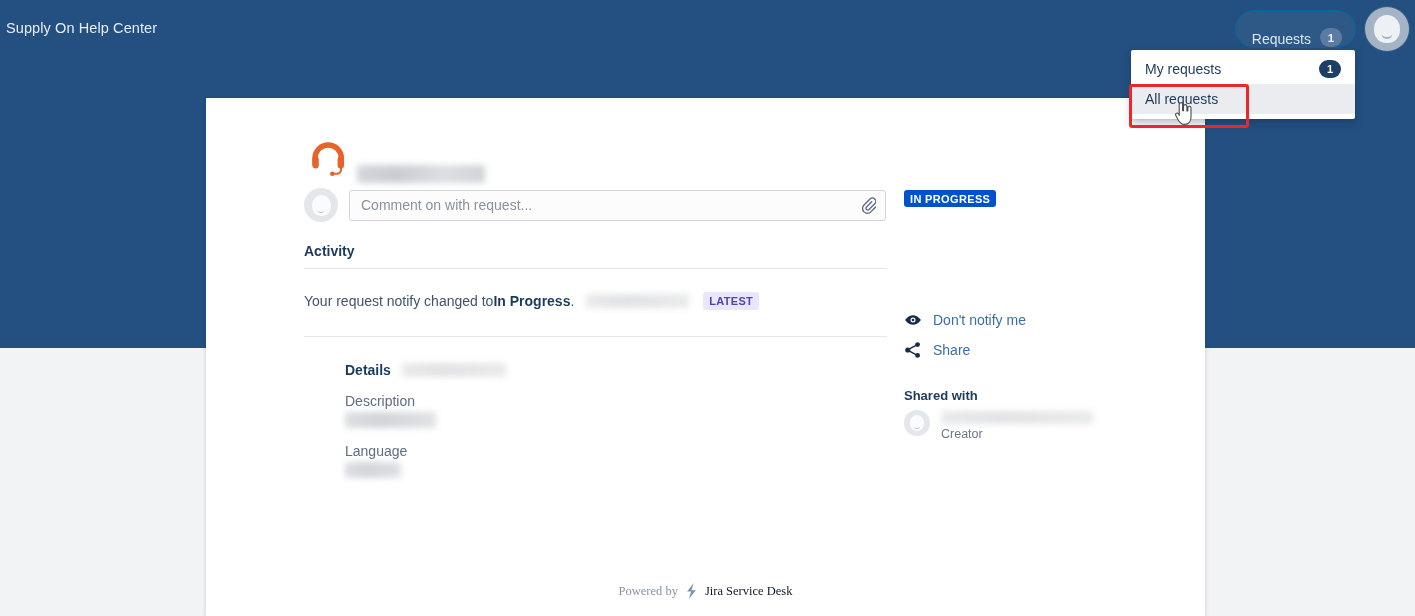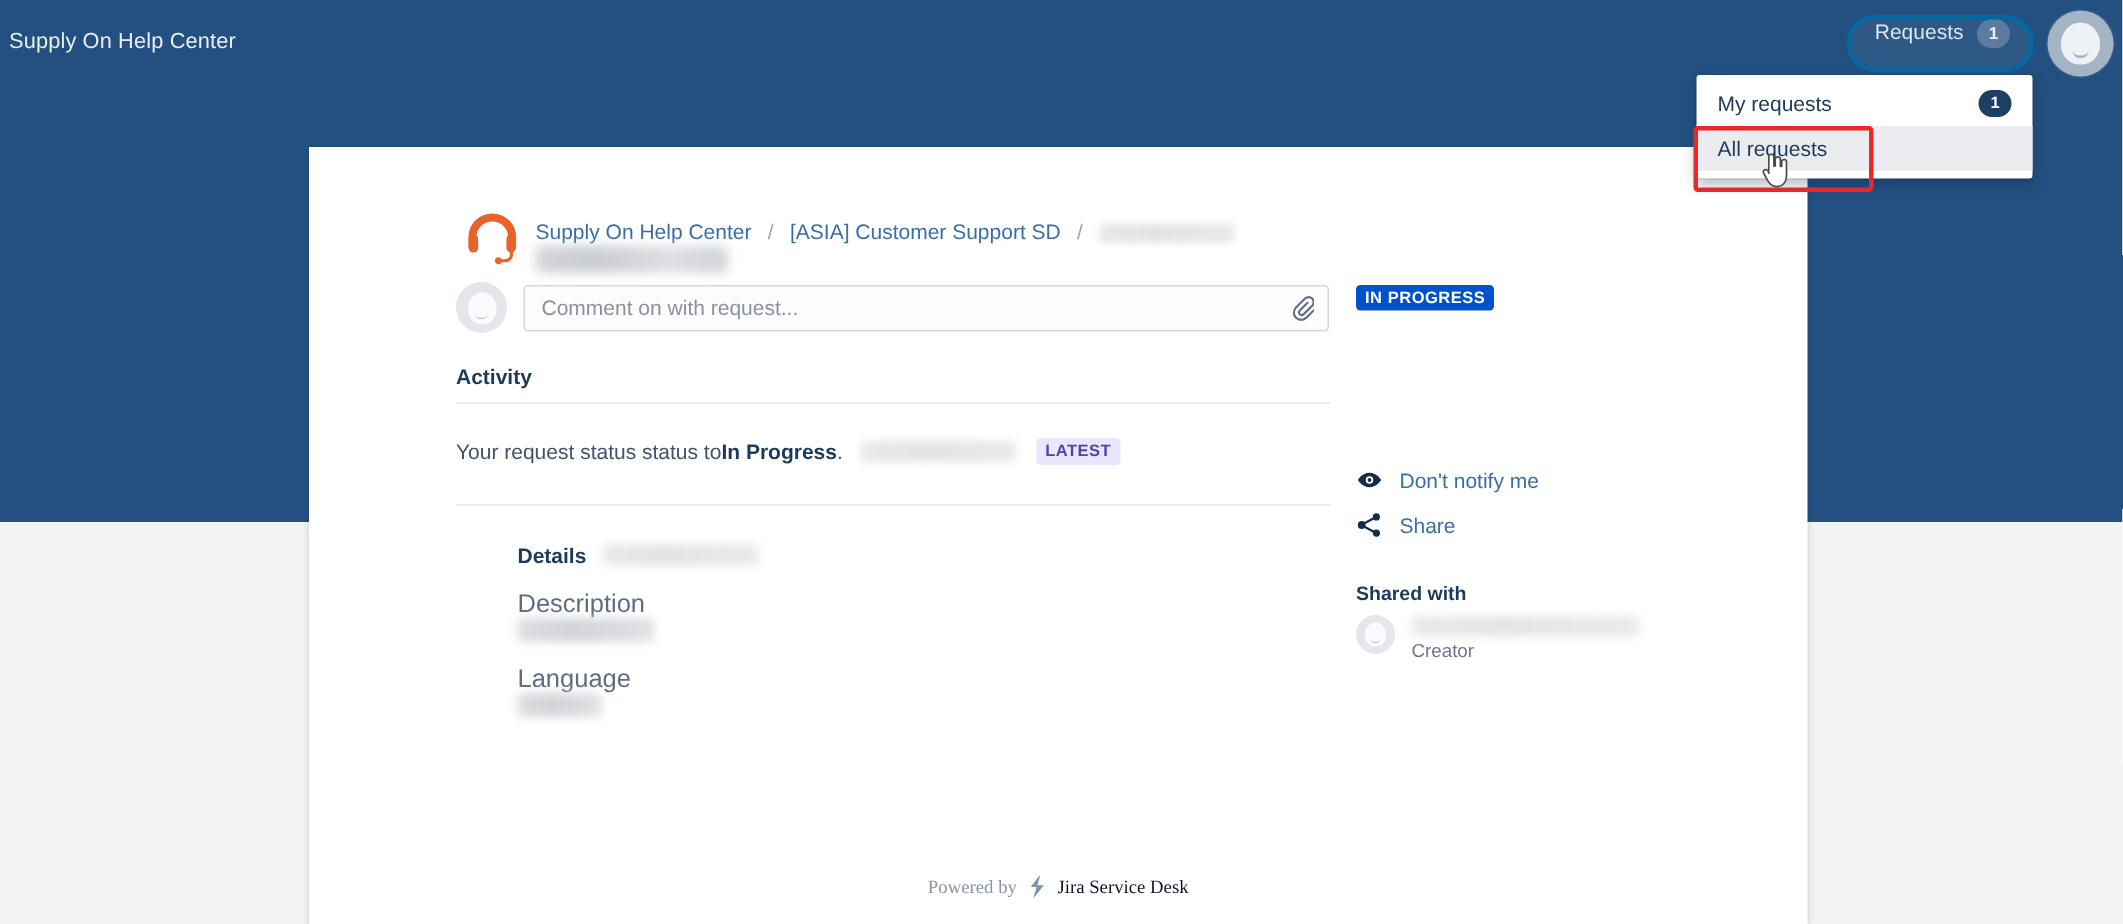--- a/index.html
+++ b/index.html
@@ -30,23 +30,23 @@
   .page-bg {
     position: absolute; left: 0; top: 348px;
     width: 1415px; height: 268px;
     background: #f2f3f5;
   }
 
   
   .requests-pill {
     position: absolute; right: 59px; top: 10px;
     height: 38px; min-width: 118px;
-    border: 3px solid #0369a1;
+    border: 1px solid #0369a1;
     border-radius: 19px;
-    display: flex; align-items: flex-start; gap: 9px;
+    display: flex; align-items: flex-end; gap: 9px;
     padding: 0 13px 0 16px;
     background: rgba(255,255,255,0.05);
     cursor: pointer;
   }
   .requests-pill .label { font-size: 14px; color: #dce5ee; white-space: nowrap; }
   .pill-count {
     display: inline-flex; align-items: center; justify-content: center;
     min-width: 22px; height: 19px; padding: 0 6px;
     border-radius: 10px;
     background: rgba(255,255,255,0.22);
@@ -183,21 +183,21 @@
   }
 
   
   .details-head {
     position: absolute; left: 139px; top: 264px;
     display: flex; align-items: center; gap: 11px;
     font-size: 14px; font-weight: 700; color: #1b3a5c;
   }
   .redact.det { width: 104px; height: 14px; filter: blur(3.2px); }
   .field-label {
-    position: absolute; left: 139px; font-size: 17px; color: #5e6c84;
+    position: absolute; left: 139px; font-size: 14px; color: #5e6c84;
   }
   .field-label.l1 { top: 295px; }
   .field-label.l2 { top: 345px; }
   .redact.val { position: absolute; left: 139px; height: 16px; filter: blur(3.2px);
     background: linear-gradient(90deg,#dcdee1 0%, #d2d4d8 40%, #e0e2e5 100%); }
   .redact.v1 { top: 314px; width: 91px; }
   .redact.v2 { top: 364px; width: 56px; }
 
   
   .status-badge {
@@ -276,48 +276,41 @@
   <div class="card">
 
     <svg class="brand-logo" viewBox="0 0 46 46">
       <path d="M9 27.5V22c0-7.2 5.9-13 13.2-13S35.4 14.8 35.4 22v5.5" fill="none" stroke="#e8632a" stroke-width="5.4" stroke-linecap="round"></path>
       <rect x="6.4" y="20.2" width="6.4" height="12.2" rx="3.2" fill="#e8632a"></rect>
       <rect x="31.6" y="20.2" width="6.4" height="12.2" rx="3.2" fill="#e8632a"></rect>
       <path d="M35 31.4v2.4c0 2.2-1.9 4-4.2 4h-3.3" fill="none" stroke="#e8632a" stroke-width="2.1" stroke-linecap="round"></path>
       <circle cx="26.3" cy="37.8" r="2.3" fill="#e8632a"></circle>
     </svg>
 
-    <div class="breadcrumb">
-      <a>Supply On Help Center</a>
-      <span class="sep">/</span>
-      <a>[ASIA] Customer Support SD</a>
-      <span class="sep">/</span>
-      <span class="redact bc"></span>
-    </div>
 
     <div class="req-title">
       <span class="redact title"></span>
     </div>
 
     <div class="comment-row">
       <div class="cmt-avatar">
         <span class="g"></span>
       </div>
       <div class="comment-box">
         <span class="ph">Comment on with request...</span>
         <svg class="clip-icon" viewBox="0 0 16 18">
           <path d="M11.4 5.1 5.9 10.6c-.8.8-.8 2 0 2.7.8.8 2 .8 2.7 0l6.1-6.1c1.4-1.4 1.4-3.7 0-5.1-1.4-1.4-3.7-1.4-5.1 0L3.2 8.5c-2 2-2 5.3 0 7.3s5.3 2 7.3 0l5.1-5.1" fill="none" stroke="#5e6c84" stroke-width="1.5" stroke-linecap="round"></path>
         </svg>
       </div>
     </div>
 
     <div class="activity-title">Activity</div>
     <div class="rule r1"></div>
     <div class="activity-line">
-      <span>Your request status status to </span>
+      <span>Your request notify changed to </span>
       <b>In Progress</b>
       <span>.</span>
       <span class="redact act"></span>
       <span class="latest-badge">LATEST</span>
     </div>
     <div class="rule r2"></div>
 
     <div class="details-head">
       <span>Details</span>
       <span class="redact det"></span>

